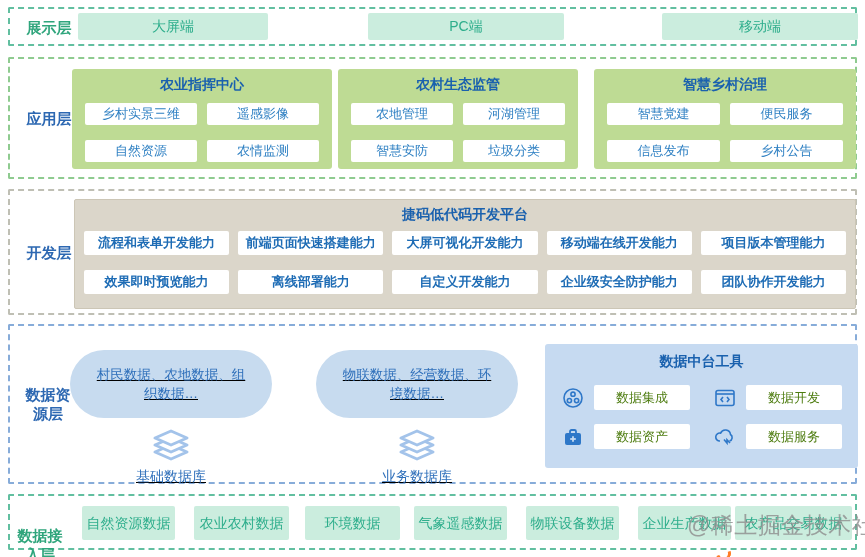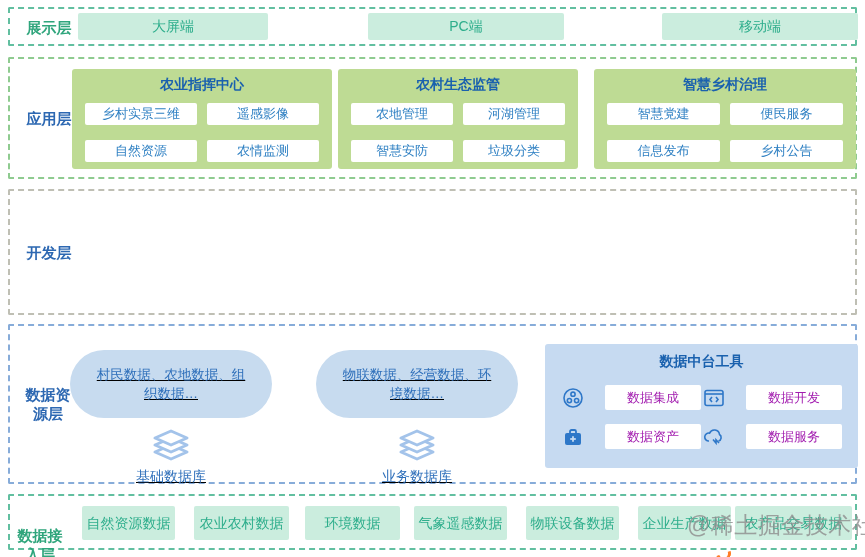--- a/index.html
+++ b/index.html
@@ -36,22 +36,22 @@
   .blob{width:202px;height:68px;background:#c7dbef;border-radius:38px;display:flex;
     align-items:center;justify-content:center;box-sizing:border-box;padding:0 22px;
     color:#2e6fba;font-size:13.5px;text-align:center;line-height:19px;}
   .db-icon{margin-top:10px;}
   .db-label{margin-top:2px;color:#2e6fba;font-size:14px;}
   .toolsbox{position:absolute;left:535px;top:18px;width:313px;height:124px;background:#c6daf1;
     border-radius:3px;box-sizing:border-box;}
   .tools-title{margin-top:9px;text-align:center;font-size:14px;font-weight:bold;color:#1a61ae;}
   .tools-row{display:flex;align-items:center;justify-content:space-between;padding:0 16px;margin-top:14px;}
   .tool-cell{display:flex;align-items:center;}
-  .toolbtn{background:#ffffff;color:#a21caf;font-size:13px;width:96px;height:25px;line-height:25px;
-    text-align:center;border-radius:2px;margin-left:20px;white-space:nowrap;}
+  .toolbtn{background:#ffffff;color:#4d7c0f;font-size:13px;width:96px;height:25px;line-height:25px;
+    text-align:center;border-radius:2px;margin-left:9px;white-space:nowrap;}
   .l5 .mint{top:10px;height:34px;line-height:34px;font-size:14px;}
   .watermark{position:absolute;left:687px;top:510px;font-size:23px;color:#8e8e8e;opacity:.8;
     letter-spacing:0.5px;white-space:nowrap;z-index:9;}
   .logo-frag{position:absolute;left:716px;top:546px;width:9px;height:9px;border:3px solid #ff7d26;
     border-radius:50%;border-top-color:transparent;border-left-color:transparent;transform:rotate(25deg);z-index:9;}
 </style>
 </head>
 <body>
 
 <div class="stage">
@@ -92,20 +92,35 @@
         <div class="appbtn">智慧党建</div>
         <div class="appbtn">便民服务</div>
         <div class="appbtn">信息发布</div>
         <div class="appbtn">乡村公告</div>
       </div>
     </div>
   </div>
 
   <div class="layer l3">
     <div class="layer-label lab-blue">开发层</div>
+    <div class="platform">
+      <div class="platform-title">捷码低代码开发平台</div>
+      <div class="platform-grid">
+        <div class="devbtn">流程和表单开发能力</div>
+        <div class="devbtn">前端页面快速搭建能力</div>
+        <div class="devbtn">大屏可视化开发能力</div>
+        <div class="devbtn">移动端在线开发能力</div>
+        <div class="devbtn">项目版本管理能力</div>
+        <div class="devbtn">效果即时预览能力</div>
+        <div class="devbtn">离线部署能力</div>
+        <div class="devbtn">自定义开发能力</div>
+        <div class="devbtn">企业级安全防护能力</div>
+        <div class="devbtn">团队协作开发能力</div>
+      </div>
+    </div>
   </div>
 
   <div class="layer l4">
     <div class="layer-label lab-blue" style="width:52px;left:12px;">数据资源层</div>
 
     <div class="dbcol dbcol-1">
       <div class="blob">村民数据、农地数据、组织数据…</div>
       <svg class="db-icon" width="46" height="38" viewBox="0 0 46 38">
         <path d="M23 17 L39 24 L23 31 L7 24 Z" fill="#ffffff" stroke="#a3c3ea" stroke-width="3" stroke-linejoin="round"></path>
         <path d="M23 10 L39 17 L23 24 L7 17 Z" fill="#ffffff" stroke="#a3c3ea" stroke-width="3" stroke-linejoin="round"></path>

